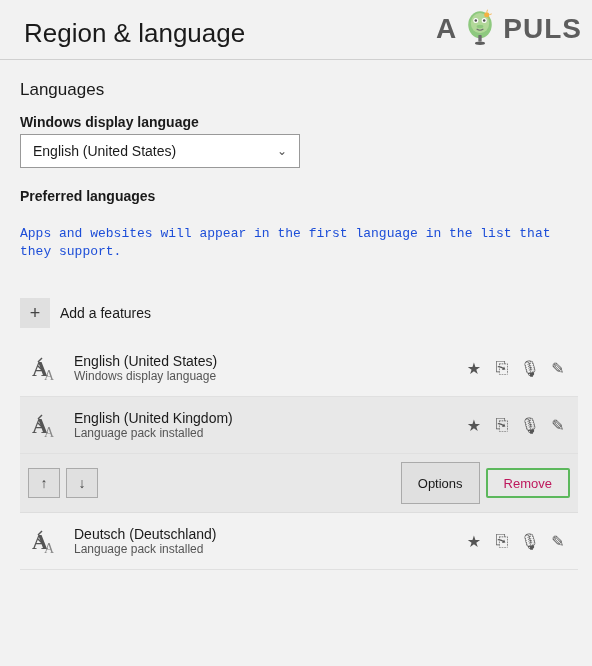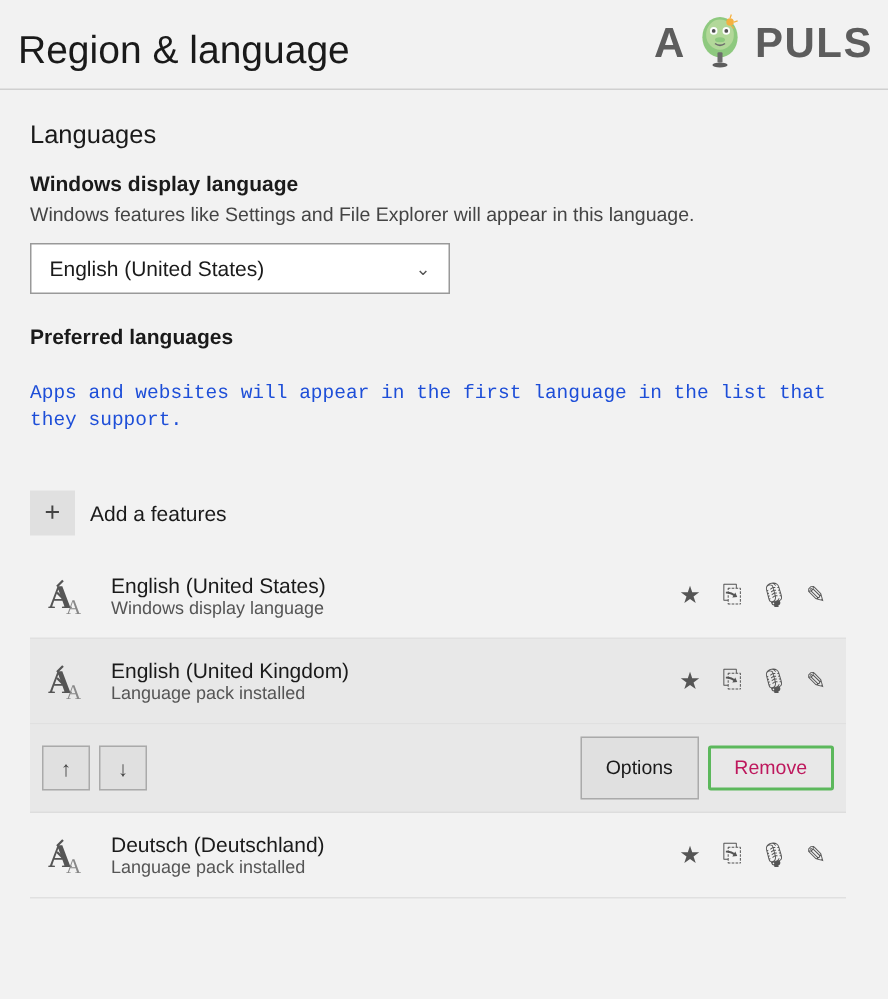--- a/index.html
+++ b/index.html
@@ -29,33 +29,33 @@
       align-items: center;
     }
 
     .watermark-icon {
       width: 42px;
       height: 42px;
       margin: 0 2px;
     }
 
     .page-header {
-      padding: 18px 20px 10px 12px;
+      padding: 18px 20px 10px 24px;
       border-bottom: 1px solid #d0d0d0;
       background: #f2f2f2;
     }
 
     .page-title {
       font-size: 26px;
       font-weight: 300;
       color: #1a1a1a;
     }
 
     .content {
-      padding: 20px 28px 0 20px;
+      padding: 20px 14px 0 20px;
       background: #f2f2f2;
     }
 
     .section-title {
       font-size: 17px;
       font-weight: 400;
       color: #1a1a1a;
       margin-bottom: 14px;
     }
 
@@ -277,21 +277,20 @@
   <h1 class="page-title">Region &amp; language</h1>
 </div>
 
 <div class="content">
 
   <div>
     <div class="section-title">Languages</div>
 
     <div>
       <div class="subsection-label">Windows display language</div>
-      <div class="subsection-desc">Windows features like Settings and File Explorer will appear in this language.</div>
       <div class="dropdown-wrapper">
         <div class="dropdown">
           <span>English (United States)</span>
           <span class="dropdown-chevron">⌄</span>
         </div>
       </div>
     </div>
 
     <div class="preferred-section">
       <div class="preferred-label">Preferred languages</div>

